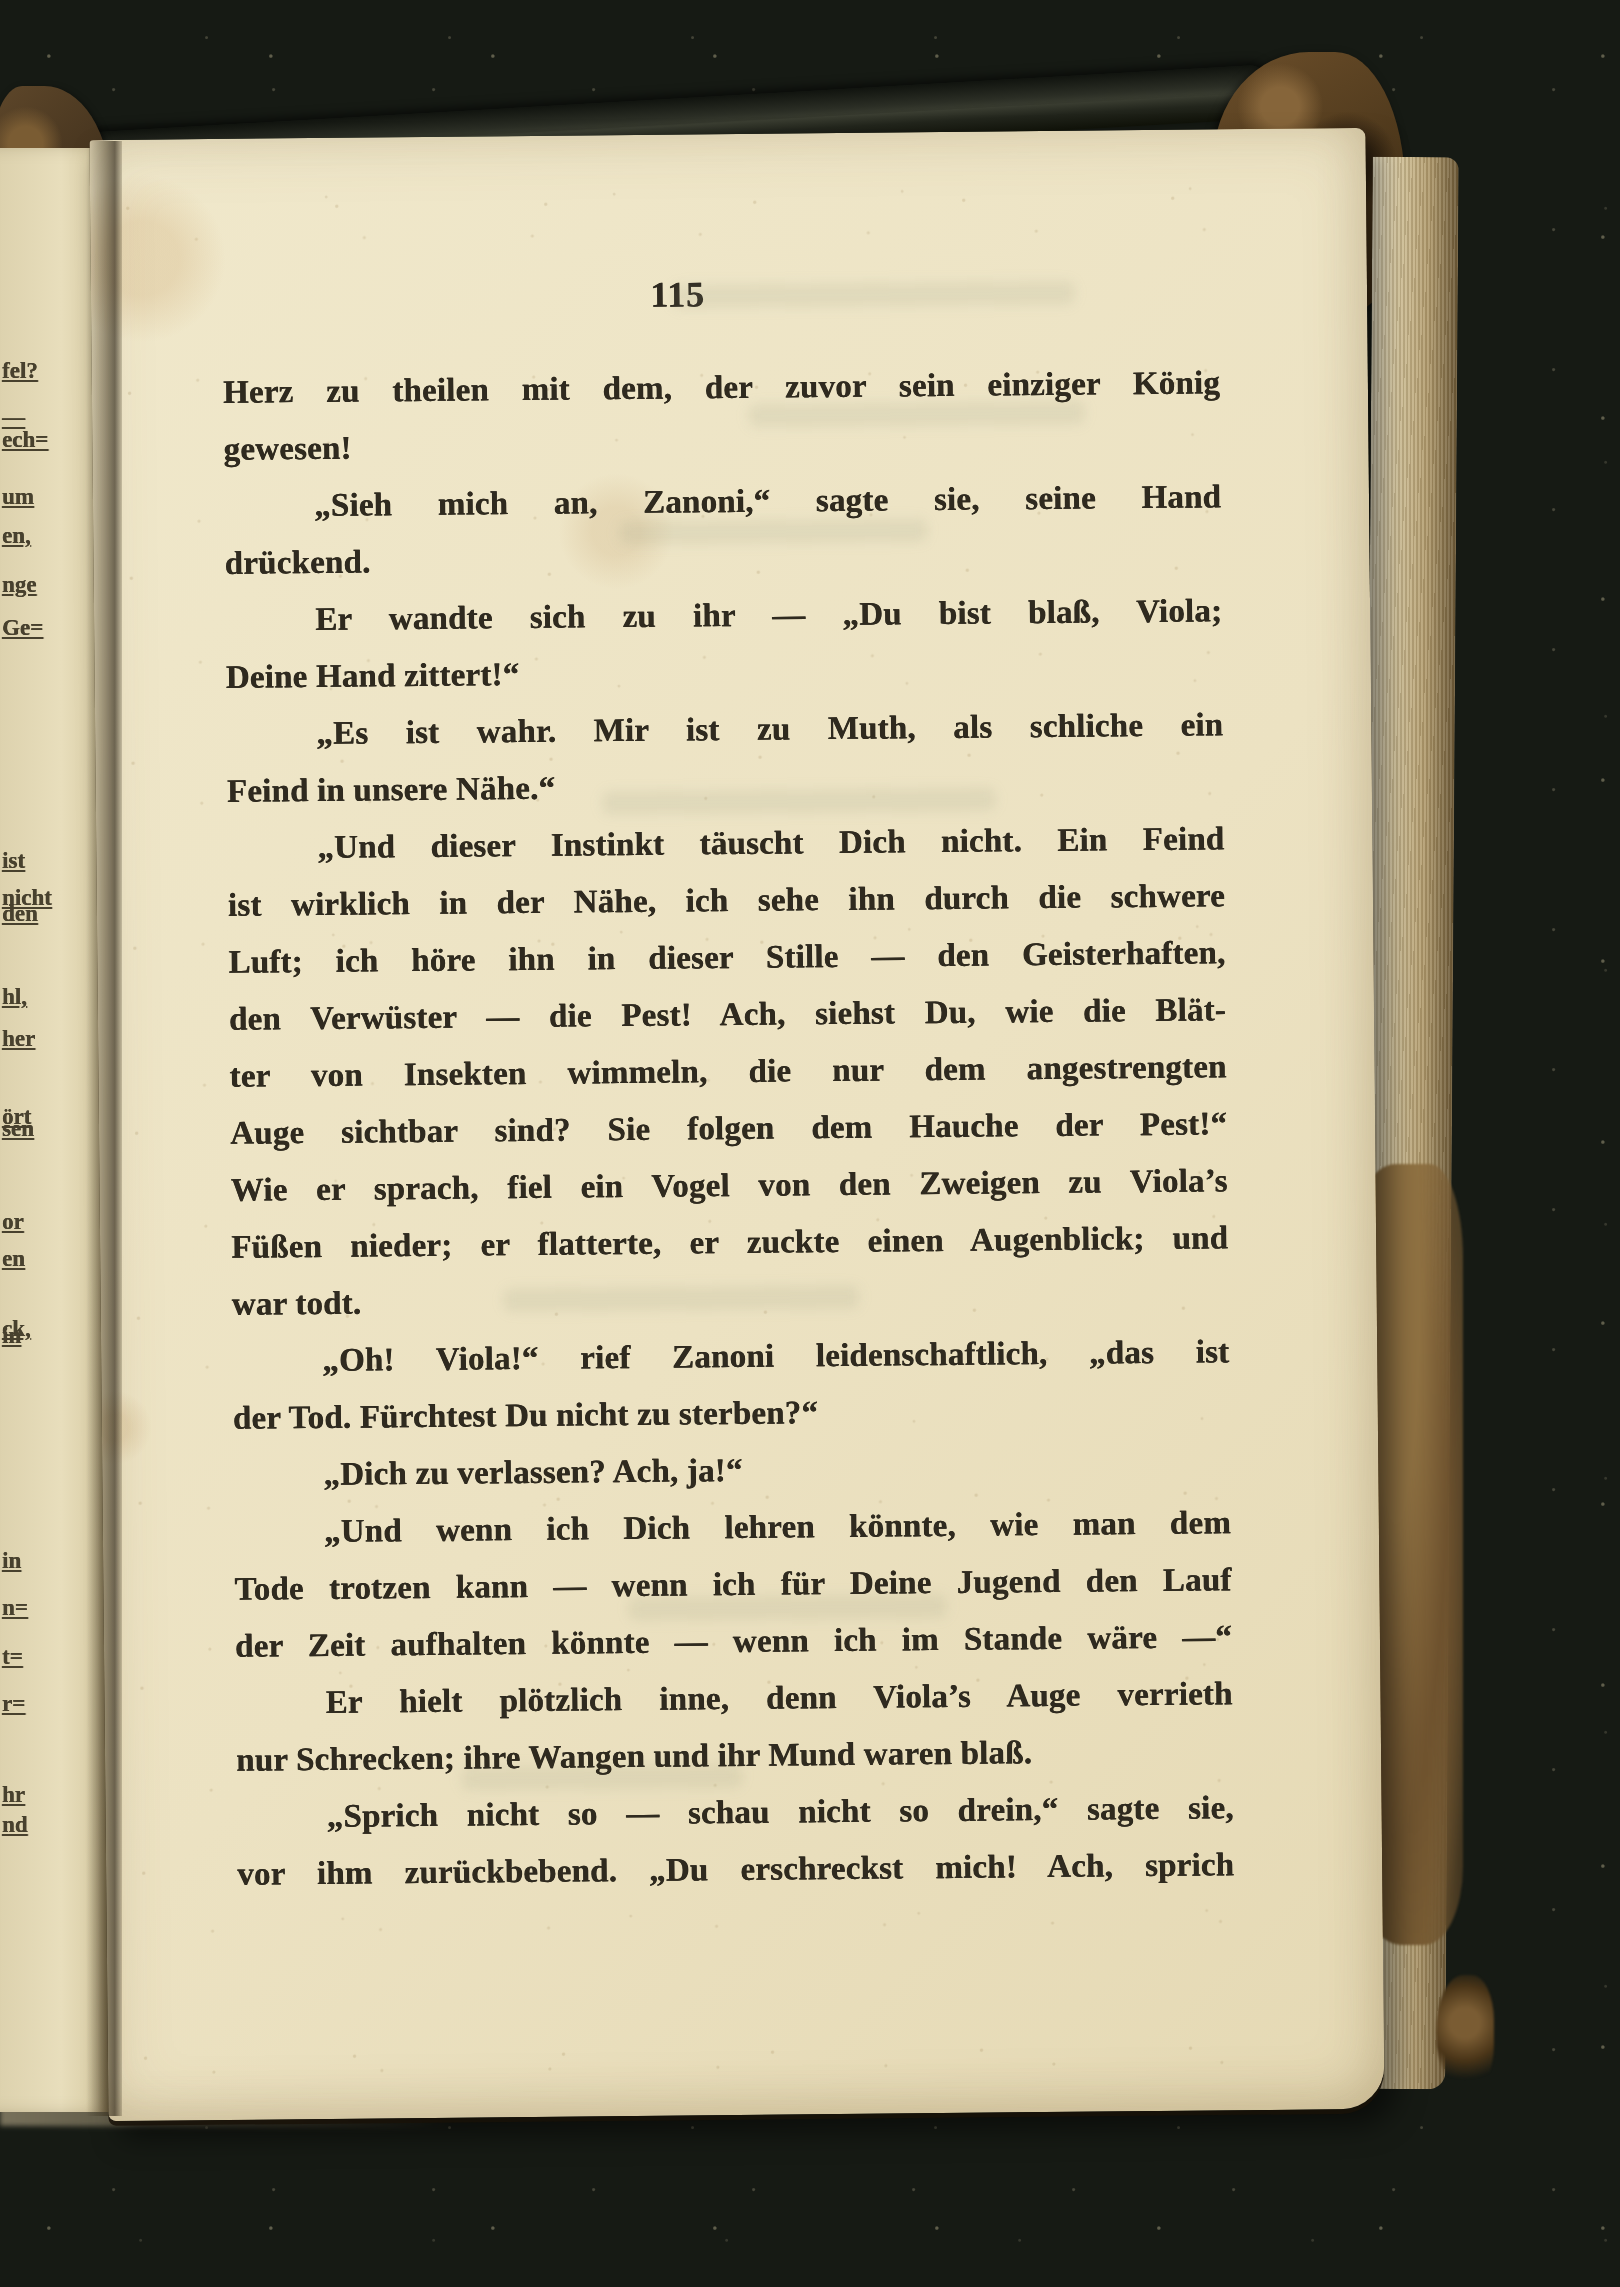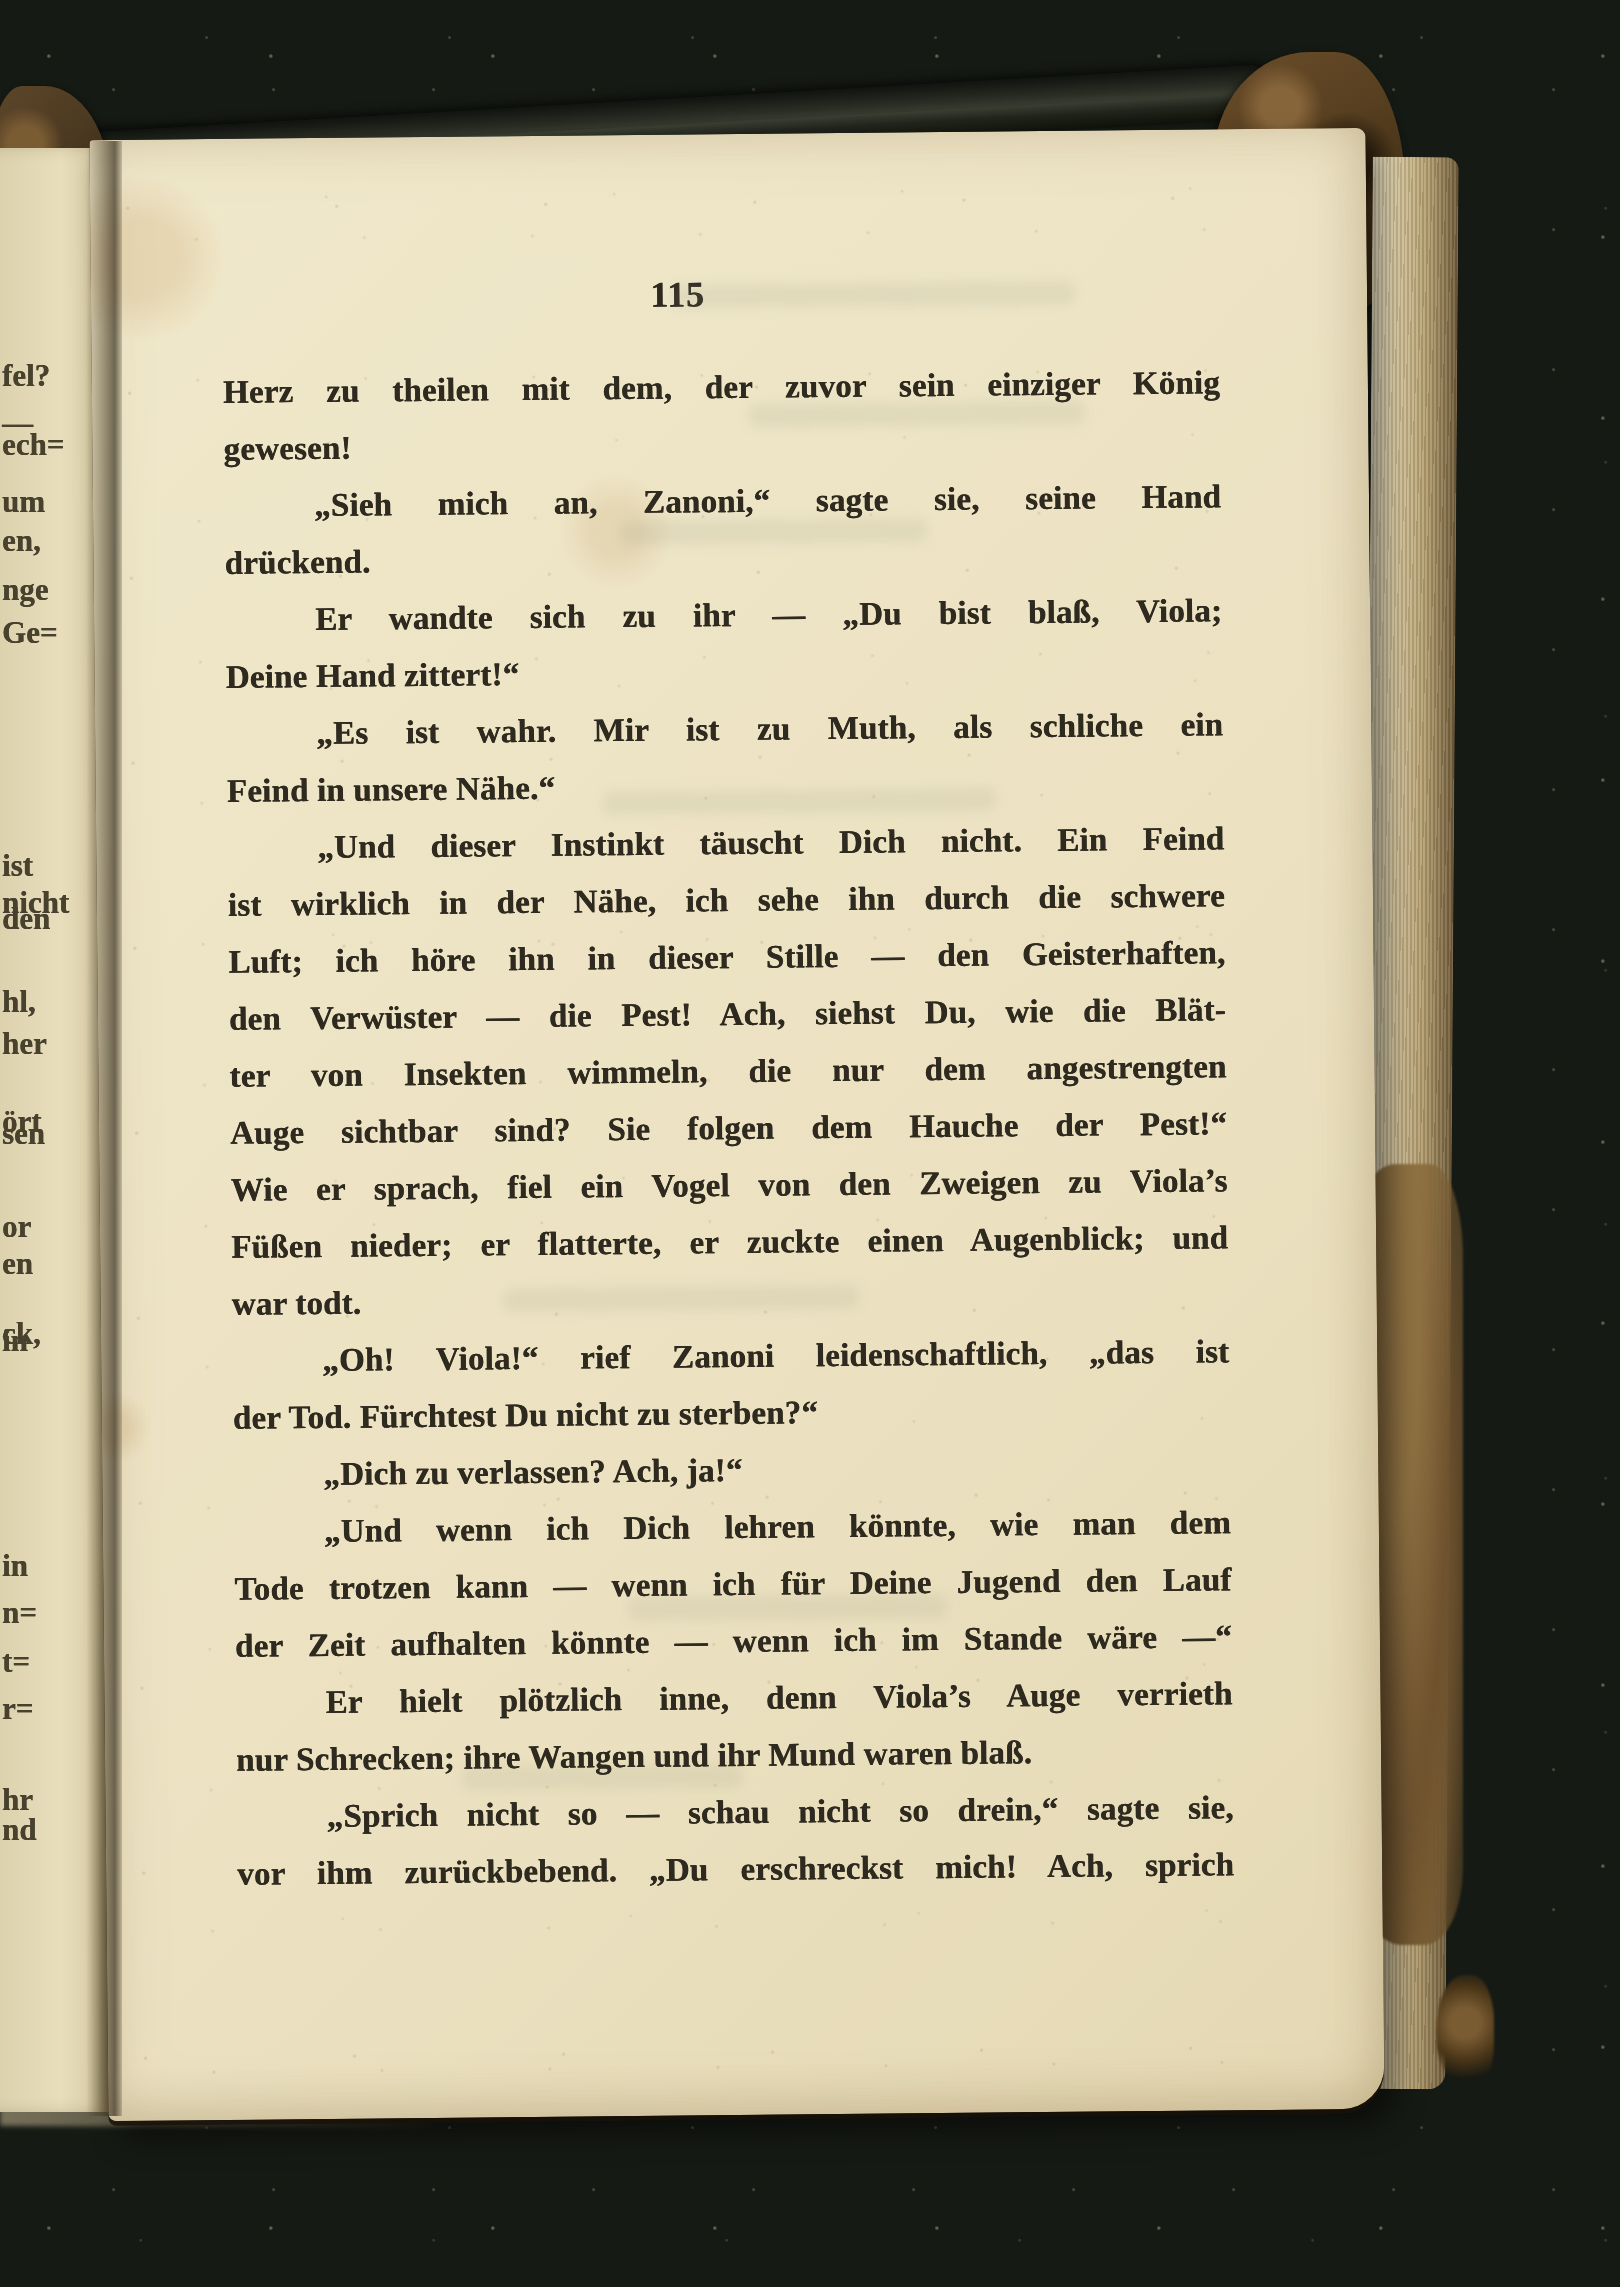--- a/index.html
+++ b/index.html
@@ -89,22 +89,23 @@
   }
 
   
   .facing-page{
     left:0;top:148px;width:111px;height:1964px;
     background:linear-gradient(to right,#ddd2ae,#e8debc 55%,#d9cda6 88%,#b3a47c);
     box-shadow:inset -15px 0 19px -7.5px rgba(90,70,40,.5);
   }
   .frag{
     position:absolute;left:1.9px;white-space:nowrap;
-    font-weight:700;font-size:31px;color:#48412e;
+    font-weight:700;font-size:23px;color:#48412e;
     text-shadow:0.4px 0 0 currentColor;
+    text-decoration:underline;
   }
   .gutter{
     left:86px;top:141px;width:36px;height:1975px;
     background:linear-gradient(to right, rgba(50,40,20,0), rgba(50,40,20,.45) 55%, rgba(28,20,8,.6) 80%, rgba(50,40,20,.2));
     pointer-events:none;
   }
 
   
   .main-page{
     left:99px;top:134px;width:1276px;height:1981px;

